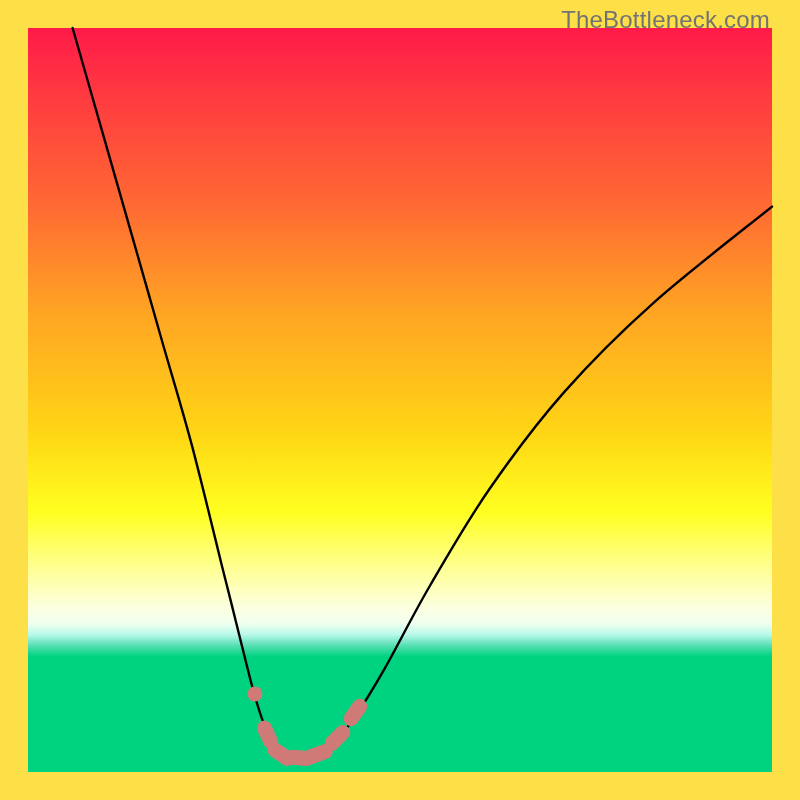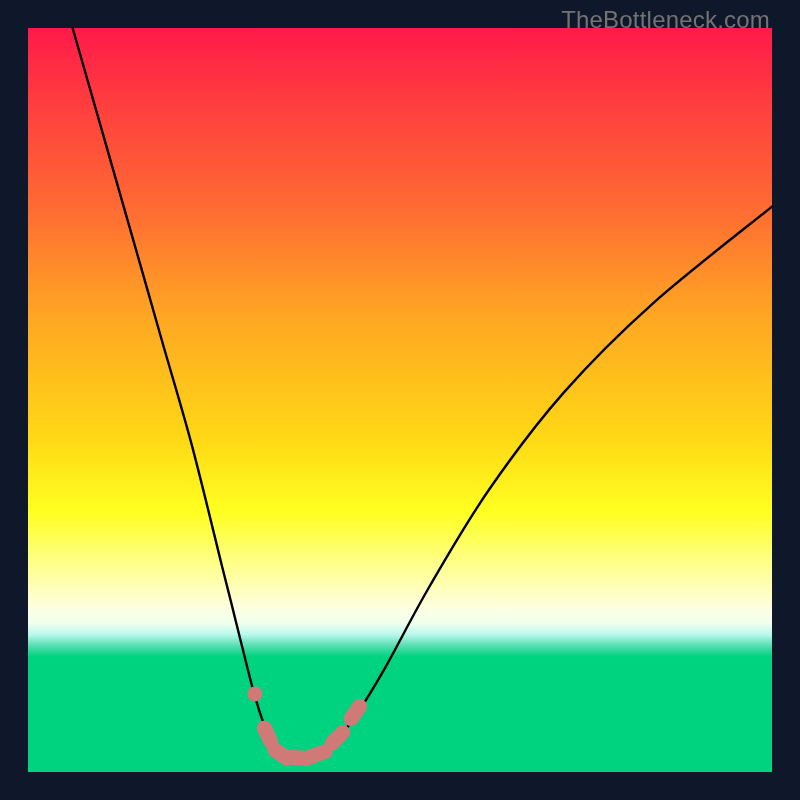--- a/index.html
+++ b/index.html
@@ -10,21 +10,21 @@
     background: #000;
     overflow: hidden;
     font-family: Arial, Helvetica, sans-serif;
   }
   .frame {
     position: absolute;
     left: 0;
     top: 0;
     width: 800px;
     height: 800px;
-    background: #0f172a;
+    background: #fde047;
   }
   .plot {
     position: absolute;
     left: 28px;
     top: 28px;
     width: 744px;
     height: 744px;
     background: linear-gradient(to bottom,
       #ff1a49 0%,
       #ff3d3f 10%,

